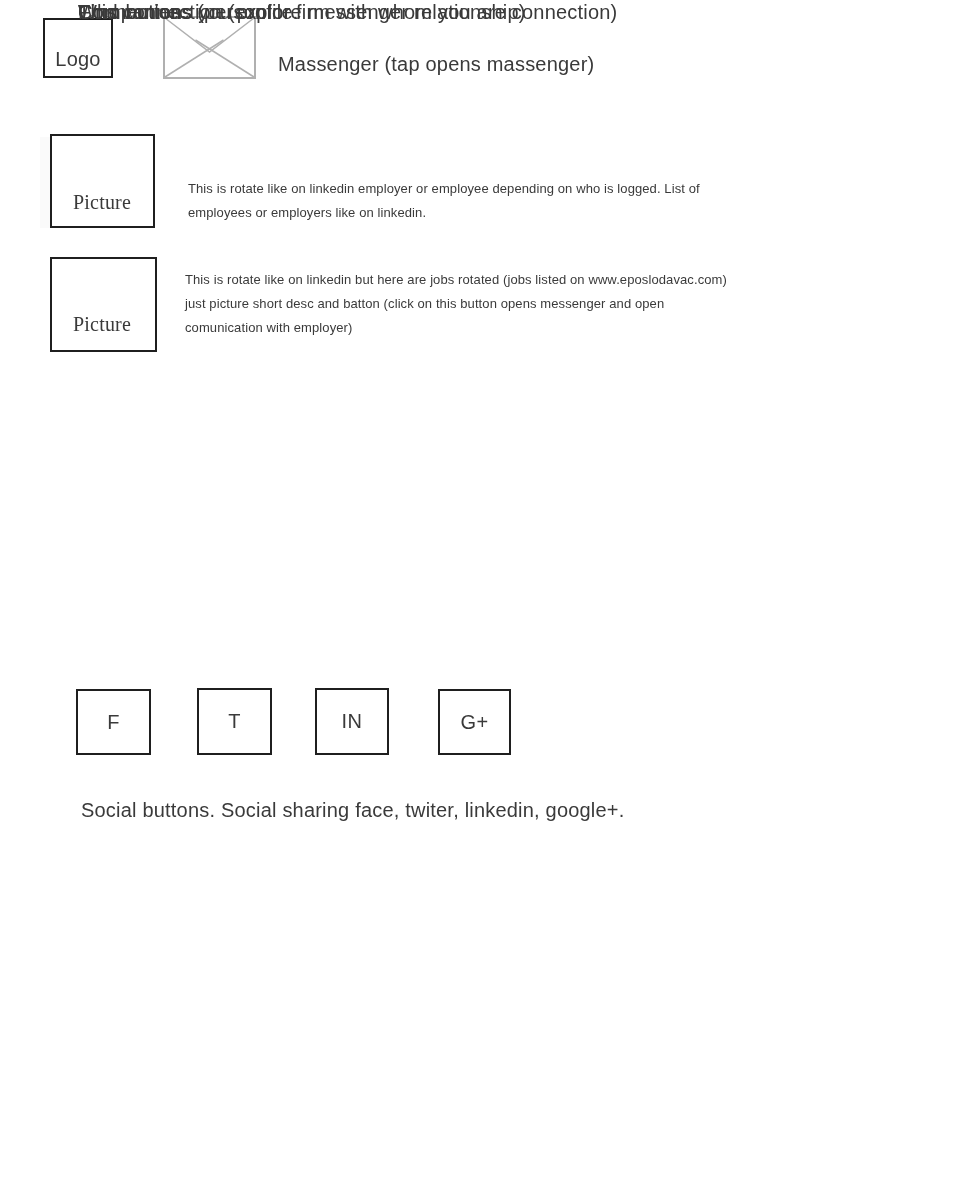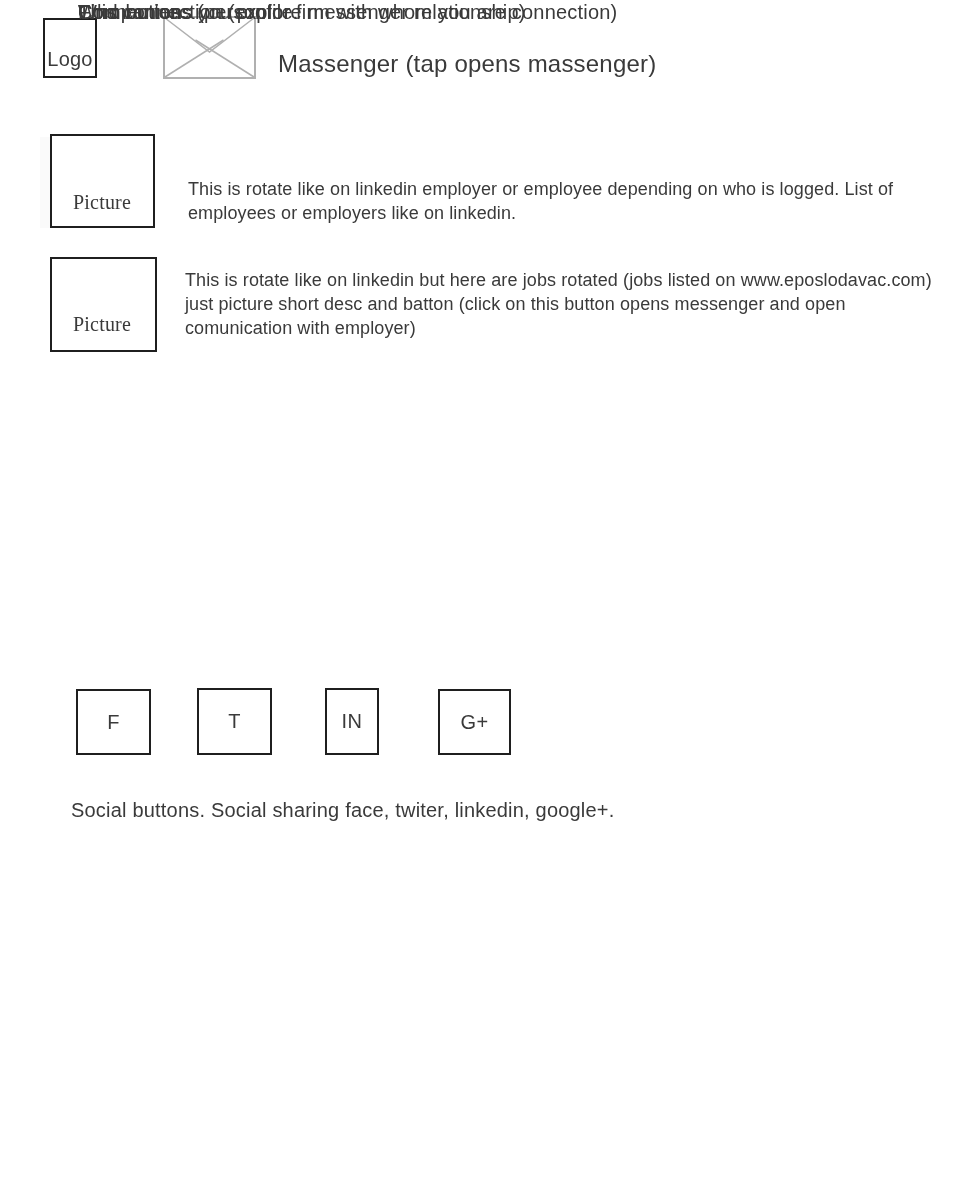--- a/index.html
+++ b/index.html
@@ -17,33 +17,33 @@
   }
   .abs { position: absolute; box-sizing: border-box; }
 
   .outline-box {
     border: 2px solid var(--box_border, #1f1f1f);
     background: #ffffff;
   }
 
   
   .logo-box {
-    left: 43px; top: 18px; width: 54px; height: 60px;
+    left: 43px; top: 18px; width: 70px; height: 60px;
     display: flex; align-items: flex-end; justify-content: center;
     padding-bottom: 5px;
     font-size: 20px; letter-spacing: 0.2px;
     cursor: pointer;
   }
   .envelope-btn {
     left: 163px; top: 16px; width: 93px; height: 63px;
     cursor: pointer;
   }
   .messenger-label {
     left: 278px; top: 51px;
-    font-size: 24px; line-height: 26px; letter-spacing: 0.2px;
+    font-size: 20px; line-height: 26px; letter-spacing: 0.2px;
   }
 
   
   .shade-1 {
     left: 40px; top: 137px; width: 85px; height: 91px;
     background: #fafafa;
   }
   .picture-box {
     display: flex; align-items: flex-end;
     font-size: 20px; letter-spacing: 0.2px;
@@ -52,21 +52,21 @@
   }
   .picture-box.p1 {
     left: 50px; top: 134px; width: 105px; height: 94px;
     padding: 0 0 12px 21px;
   }
   .picture-box.p2 {
     left: 50px; top: 257px; width: 107px; height: 95px;
     padding: 0 0 14px 21px;
   }
   .rotator-desc {
-    font-size: 18px; line-height: 24px; letter-spacing: 0.1px;
+    font-size: 13px; line-height: 24px; letter-spacing: 0.1px;
     white-space: pre-line;
   }
   .rotator-desc.d1 { left: 188px; top: 177px; width: 760px; }
   .rotator-desc.d2 { left: 185px; top: 268px; width: 780px; }
 
   
   .menu-item {
     left: 78px;
     font-size: 20px; line-height: 24px; letter-spacing: 0.2px;
     cursor: pointer;
@@ -80,25 +80,25 @@
 
   
   .social-btn {
     top: 688px; width: 75px; height: 67px;
     display: flex; align-items: center; justify-content: center;
     font-size: 20px; letter-spacing: 0.5px;
     cursor: pointer;
   }
   .social-btn.s1 { left: 76px; top: 689px; height: 66px; }
   .social-btn.s2 { left: 197px; }
-  .social-btn.s3 { left: 325px; width: 54px; }
+  .social-btn.s3 { left: 315px; width: 74px; }
   .social-btn.s4 { left: 438px; top: 689px; width: 73px; height: 66px; }
 
   .social-caption {
-    left: 71px; top: 797px;
+    left: 81px; top: 797px;
     font-size: 20px; line-height: 26px; letter-spacing: 0.2px;
   }
 
   .envelope-svg { width: 100%; height: 100%; display: block; }
 </style>
 </head>
 <body>
 
 <div class="abs outline-box logo-box">
   <span>Logo</span>

